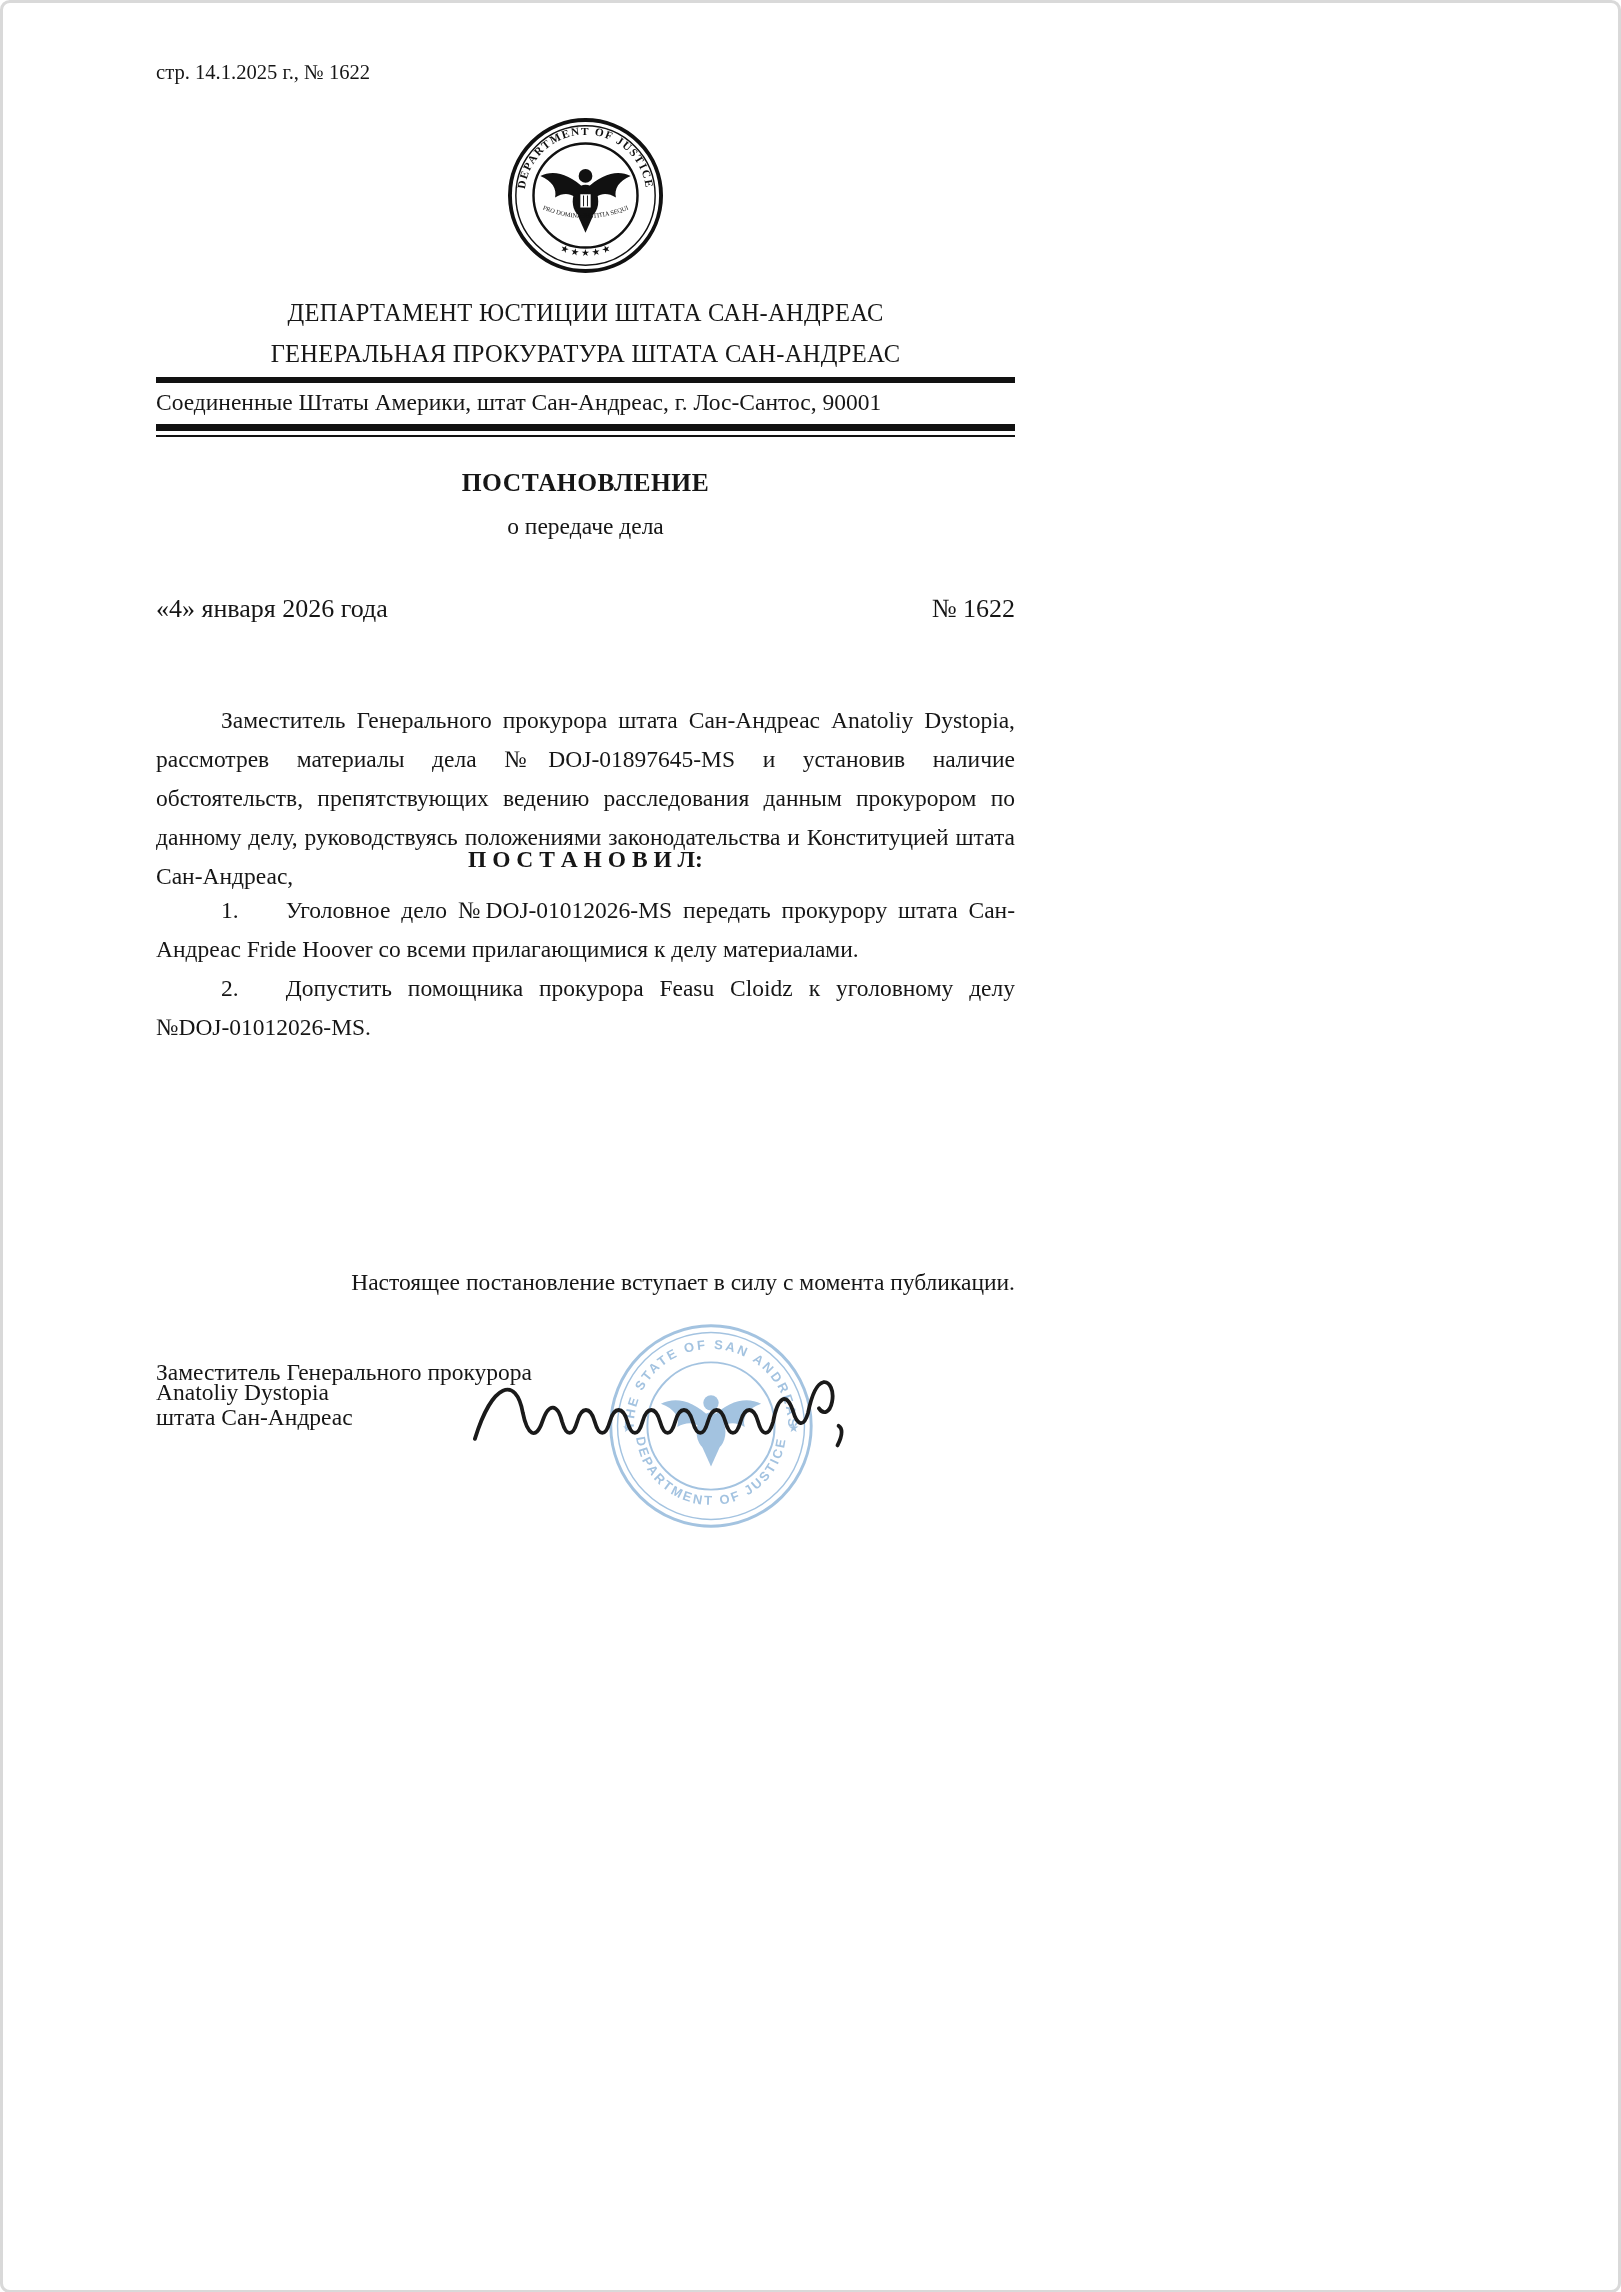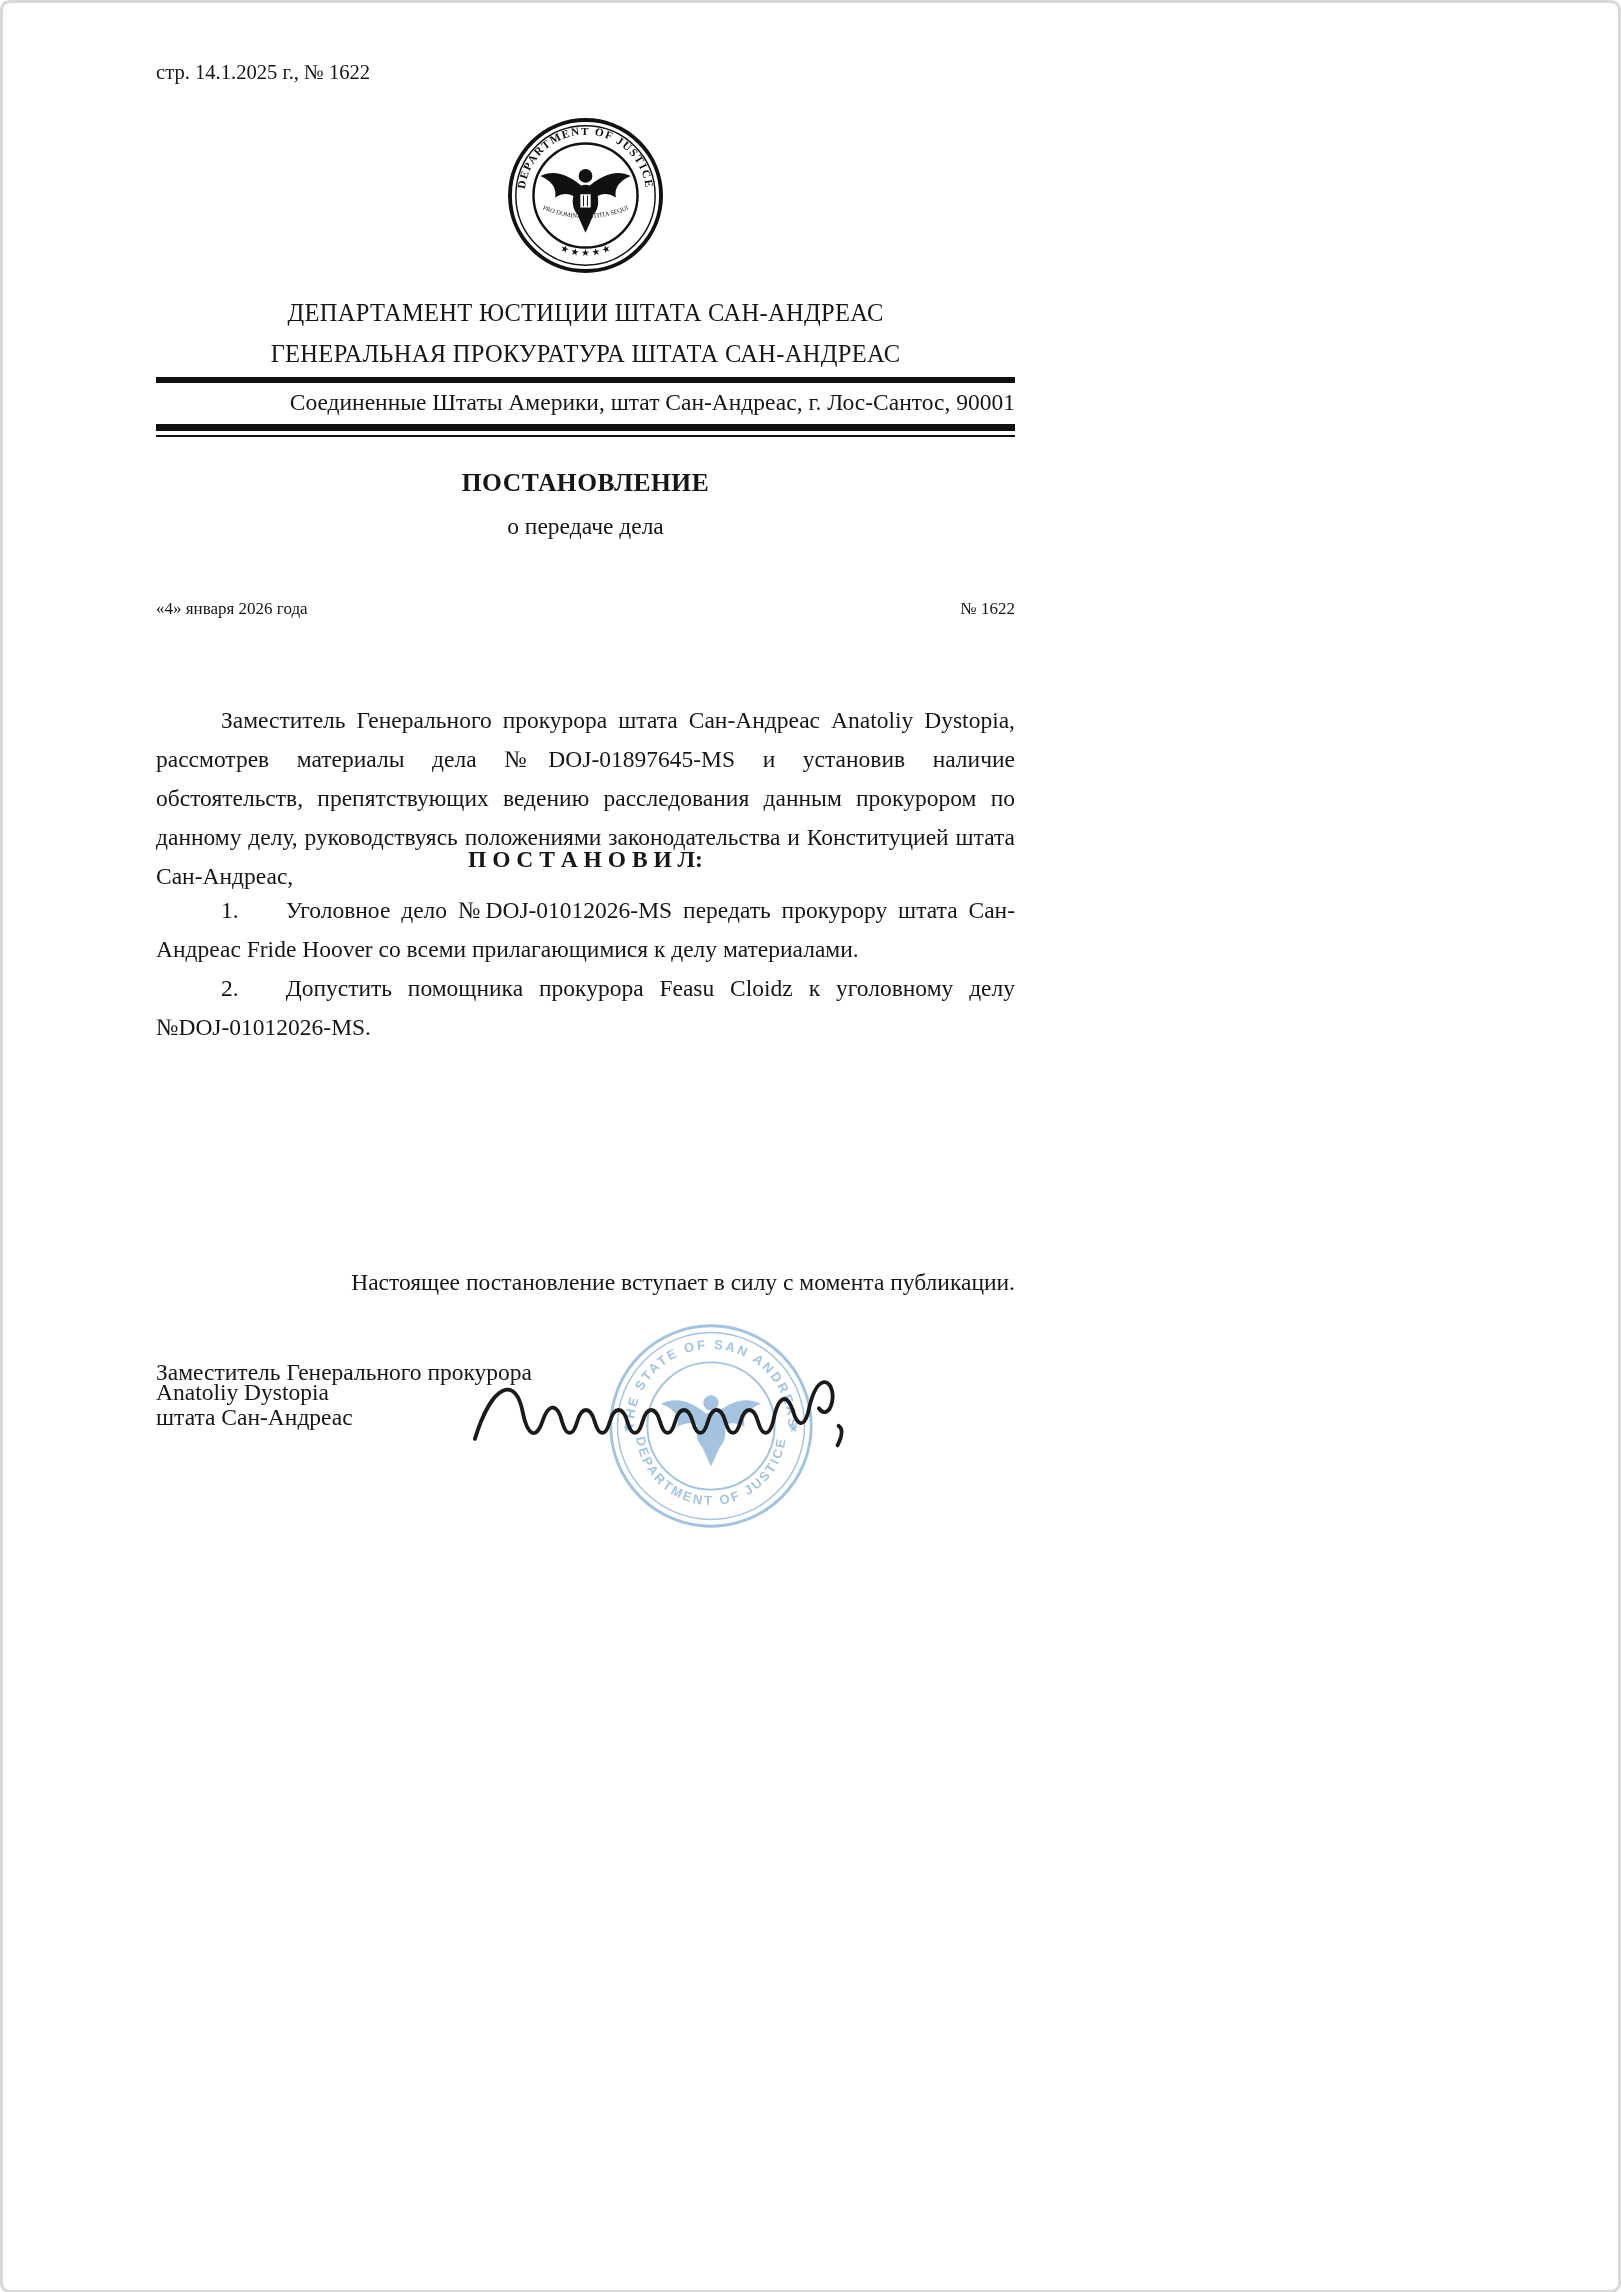--- a/index.html
+++ b/index.html
@@ -26,28 +26,28 @@
 
   .seal-wrap { top: 114px; text-align: center; }
   .seal-wrap svg { display: inline-block; }
 
   .org-line { text-align: center; font-size: 24.5px; line-height: 31px; letter-spacing: 0.3px; }
   .org1 { top: 294px; }
   .org2 { top: 335px; }
 
   .rule { background: #111; }
   .rule1 { top: 374px; height: 5.9px; }
-  .address { top: 382px; text-align: right; font-size: 23.5px; line-height: 35px; }
+  .address { top: 382px; text-align: left; font-size: 23.5px; line-height: 35px; }
   .rule2 { top: 421px; height: 6.9px; }
   .rule3 { top: 432px; height: 2px; }
 
   .doc-title { top: 463px; text-align: center; font-size: 25.5px; font-weight: bold; line-height: 33px; letter-spacing: 0.5px; }
   .doc-subtitle { top: 508px; text-align: center; font-size: 23.5px; line-height: 31px; }
 
-  .date-row { top: 590px; display: flex; justify-content: space-between; font-size: 17px; line-height: 31px; }
+  .date-row { top: 590px; display: flex; justify-content: space-between; font-size: 26px; line-height: 31px; }
 
   .body-text { font-size: 23.5px; line-height: 39px; text-align: justify; }
   .preamble { top: 674px; text-indent: 65px; }
   .resolved { top: 837px; text-align: center; font-size: 23.5px; font-weight: bold; line-height: 39px; }
   .items { top: 888px; }
   .item { margin: 0; text-indent: 65px; text-align: justify; font-size: 23.5px; line-height: 39px; }
   .item-tab { display: inline-block; width: 47px; }
 
   .effective { top: 1264px; text-align: right; font-size: 23.5px; line-height: 31px; }
 

